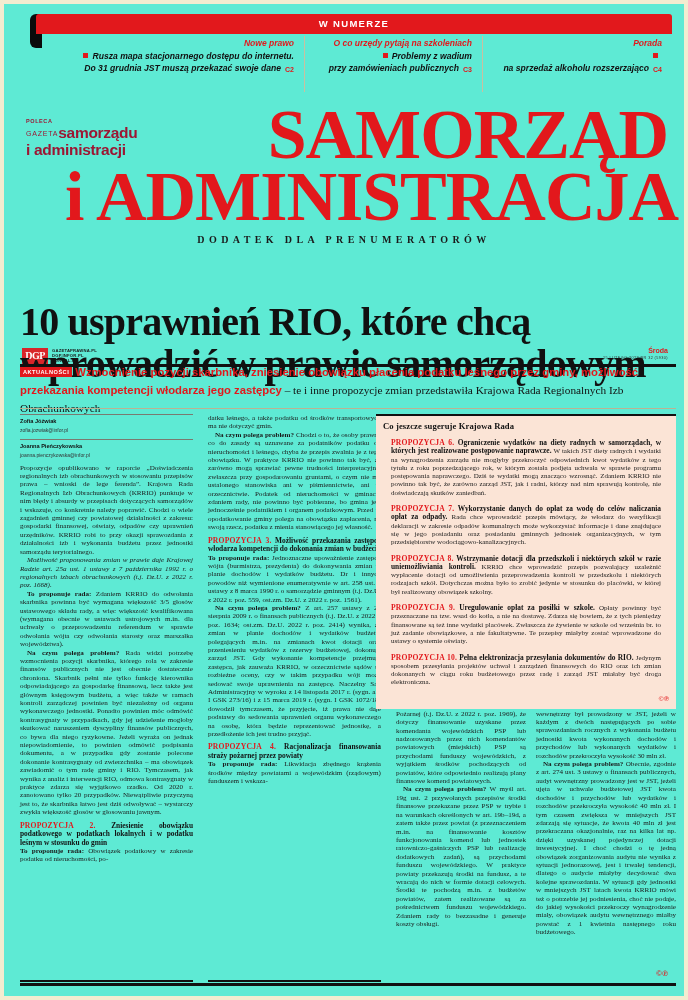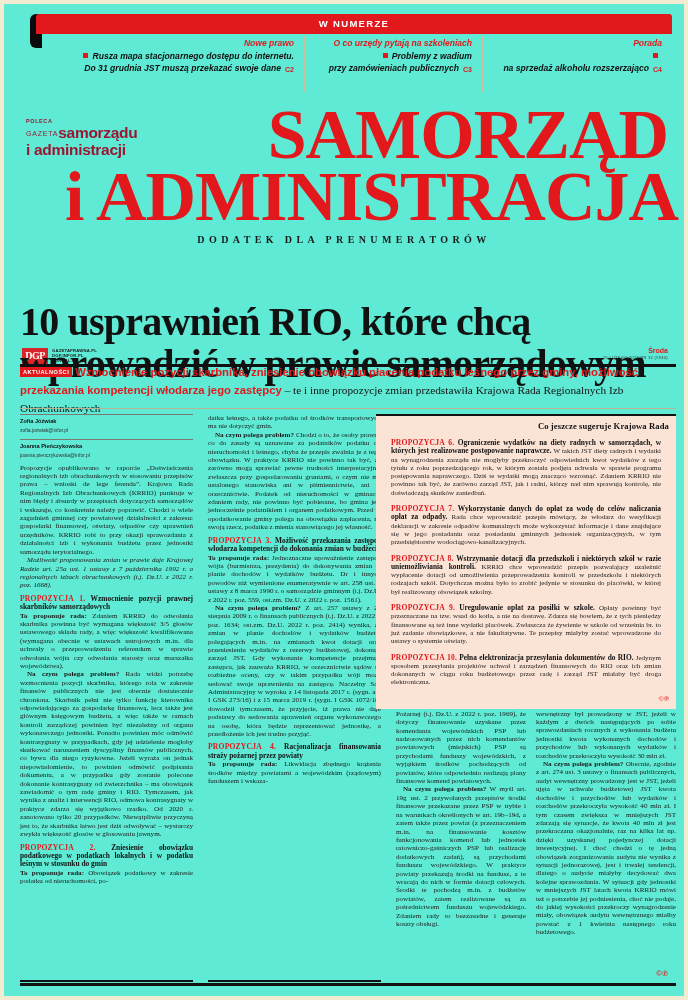--- a/index.html
+++ b/index.html
@@ -168,21 +168,21 @@
   .rb2{left:188px;width:173px;}
 
   
   .hbox{
     position:absolute;left:372px;top:410px;width:300px;
     background:#fbe4d6;border-top:2px solid #111;
     padding:5px 7px 6px 7px;box-sizing:border-box;
   }
   .hbox h2{
     margin:0 0 3px 0;font-size:8.6px;font-weight:bold;
-    font-family:"Liberation Serif",serif;color:#111;letter-spacing:.1px;text-align:right;
+    font-family:"Liberation Serif",serif;color:#111;letter-spacing:.1px;
   }
   .hbox .ptxt{
     font-size:7.0px;line-height:8.3px;text-align:justify;
     font-family:"Liberation Serif",serif;color:#1a1a1a;margin:8px;
   }
   .hbox-end{
     text-align:right;color:#e2181c;font-size:7px;font-weight:bold;margin-top:2px;
   }
 
   .bottom-rule{position:absolute;left:16px;bottom:10px;width:656px;height:3px;background:#111;}
@@ -269,24 +269,20 @@
         <div class="bl-name">Zofia Jóźwiak</div>
         <div class="bl-mail">zofia.jozwiak@infor.pl</div>
         <div class="bl-rule"></div>
         <div class="bl-name">Joanna Pieńczykowska</div>
         <div class="bl-mail">joanna.pienczykowska@infor.pl</div>
       </div>
 
       <p class="p">Propozycje opublikowano w raporcie „Doświadczenia regionalnych izb obrachunkowych w stosowaniu przepisów prawa – wnioski de lege ferenda”. Krajowa Rada Regionalnych Izb Obrachunkowych (KRRIO) punktuje w nim błędy i absurdy w przepisach dotyczących samorządów i wskazuje, co konkretnie należy poprawić. Chodzi o wiele zagadnień gminnej czy powiatowej działalności z zakresu: gospodarki finansowej, oświaty, odpadów czy uprawnień urzędników. KRRIO robi to przy okazji sprawozdania z działalności izb i wykonania budżetu przez jednostki samorządu terytorialnego.</p>
       <p class="p ital">Możliwość proponowania zmian w prawie daje Krajowej Radzie art. 25a ust. 1 ustawy z 7 października 1992 r. o regionalnych izbach obrachunkowych (t.j. Dz.U. z 2022 r. poz. 1668).</p>
 
-      <div class="prop-head">
-        <span class="prop-tag">PROPOZYCJA 1.</span>
-        <span class="prop-title">Wzmocnienie pozycji prawnej skarbników samorządowych</span>
-      </div>
       <p class="p"><span class="bold-lead">To proponuje rada:</span><span> Zdaniem KRRIO do odwołania skarbnika powinna być wymagana większość 3/5 głosów ustawowego składu rady, a więc większość kwalifikowana (wymagana obecnie w ustawach ustrojowych m.in. dla uchwały o przeprowadzeniu referendum w sprawie odwołania wójta czy odwołania starosty oraz marszałka województwa).</span></p>
       <p class="p"><span class="bold-lead">Na czym polega problem?</span><span> Rada widzi potrzebę wzmocnienia pozycji skarbnika, którego rola w zakresie finansów publicznych nie jest obecnie dostatecznie chroniona. Skarbnik pełni nie tylko funkcję kierownika odpowiadającego za gospodarkę finansową, lecz także jest głównym księgowym budżetu, a więc także w ramach kontroli zarządczej powinien być niezależny od organu wykonawczego jednostki. Ponadto powinien móc odmówić kontrasygnaty w przypadkach, gdy jej udzielenie mogłoby skutkować naruszeniem dyscypliny finansów publicznych, co bywa dla niego ryzykowne. Jeżeli wyraża on jednak niepowiadomienie, to powinien odmówić podpisania dokumentu, a w przypadku gdy zostanie polecone dokonanie kontrasygnaty od zwierzchnika – ma obowiązek zawiadomić o tym radę gminy i RIO. Tymczasem, jak wynika z analiz i interwencji RIO, odmowa kontrasygnaty w praktyce zdarza się wyjątkowo rzadko. Od 2020 r. zanotowano tylko 20 przypadków. Niewątpliwie przyczyną jest to, że skarbnika łatwo jest dziś odwoływać – wystarczy zwykła większość głosów w głosowaniu jawnym.</span></p>
 
       <div class="prop-head">
         <span class="prop-tag">PROPOZYCJA 2.</span>
         <span class="prop-title">Zniesienie obowiązku podatkowego w podatkach lokalnych i w podatku leśnym w stosunku do gmin</span>
       </div>
       <p class="p"><span class="bold-lead">To proponuje rada:</span><span> Obowiązek podatkowy w zakresie podatku od nieruchomości, po-</span></p>
     </div>
 

